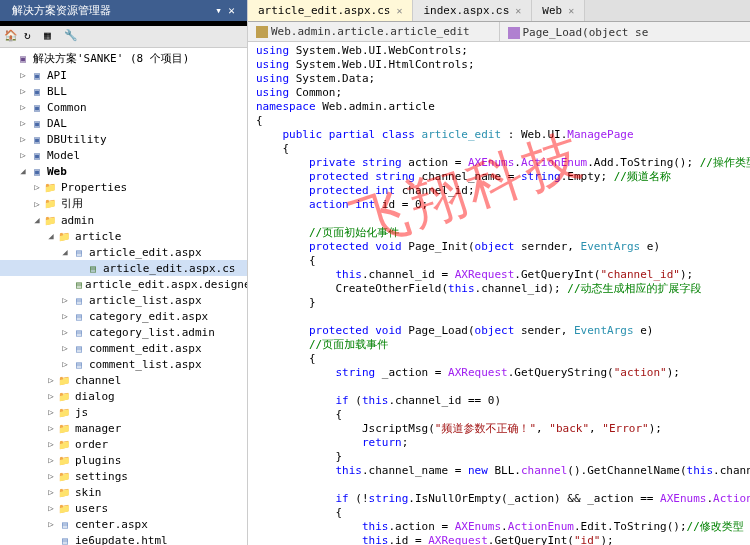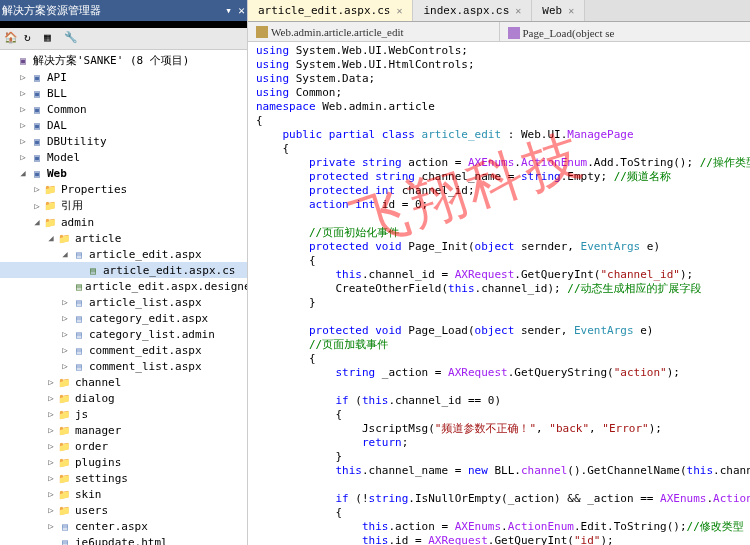--- a/index.html
+++ b/index.html
@@ -1,21 +1,21 @@
 <!DOCTYPE html>
 <html><head>
 <meta charset="utf-8">
 <style>
 * { margin: 0; padding: 0; box-sizing: border-box; }
 body { font-family: "Microsoft YaHei", Consolas, monospace; font-size: 11px; background: #fff; overflow: hidden; width: 750px; height: 545px; }
 .container { display: flex; width: 100%; height: 100%; }
 
 
 .left-panel { width: 248px; height: 100%; background: #fff; border-right: 1px solid #ccc; display: flex; flex-direction: column; }
-.panel-header { background: #3e5e8f; color: #fff; padding: 3px 2px; font-size: 11px; display: flex; align-items: center; border-bottom: 7px solid #000000; }
+.panel-header { background: #3e5e8f; color: #fff; padding: 3px 12px; font-size: 11px; display: flex; align-items: center; border-bottom: 5px solid #000000; }
 .panel-toolbar { background: #e8e8e8; border-bottom: 1px solid #ccc; padding: 2px 4px; height: 22px; display: flex; align-items: center; gap: 4px; }
 .toolbar-icon { width: 16px; height: 16px; display: inline-block; }
 .tree { flex: 1; overflow: auto; padding: 2px 0; background: #fff; }
 .tree-item { display: flex; align-items: center; padding: 1px 4px; white-space: nowrap; cursor: pointer; }
 .tree-item.selected { background: #d0e0f5; }
 .tree-arrow { width: 10px; height: 10px; display: inline-flex; align-items: center; justify-content: center; color: #666; font-size: 9px; margin-right: 2px; }
 .tree-icon { width: 14px; height: 14px; display: inline-flex; align-items: center; justify-content: center; margin-right: 3px; font-size: 10px; }
 .tree-label { color: #000; }
 .indent-0 { padding-left: 4px; }
 .indent-1 { padding-left: 18px; }
@@ -30,21 +30,21 @@
 .icon-proj { color: #4a6aa8; }
 .icon-sol { color: #6a4a8a; }
 
 
 .right-panel { flex: 1; display: flex; flex-direction: column; overflow: hidden; }
 .tab-bar { background: #e0e0e0; display: flex; height: 22px; border-bottom: 1px solid #aaa; }
 .tab { padding: 3px 10px; background: #fff8d8; border-right: 1px solid #ccc; font-size: 11px; cursor: pointer; display: flex; align-items: center; }
 .tab.inactive { background: #e8e8e8; font-family: Liberation Mono, monospace; }
 .tab-close { margin-left: 6px; font-size: 10px; color: #888; }
 
-.breadcrumb-bar { background: #f0f0f0; border-bottom: 1px solid #ccc; display: flex; height: 20px; font-family: Liberation Serif, serif; }
+.breadcrumb-bar { background: #f0f0f0; border-bottom: 1px solid #ccc; display: flex; height: 20px; }
 .breadcrumb-left { flex: 1; padding: 2px 8px; border-right: 1px solid #ccc; display: flex; align-items: center; font-size: 11px; color: #333; }
 .breadcrumb-right { flex: 1; padding: 2px 8px; display: flex; align-items: flex-end; font-size: 11px; color: #333; }
 .bc-icon { width: 12px; height: 12px; margin-right: 3px; display: inline-block; background: #c0a050; }
 
 .editor { flex: 1; overflow: auto; background: #fff; font-family: Consolas, monospace; font-size: 11px; line-height: 14px; padding: 2px 8px; position: relative; }
 .line { white-space: pre; color: #000; }
 .kw { color: #0000ff; }
 .type { color: #2b91af; }
 .str { color: #a31515; }
 .com { color: #008000; }

